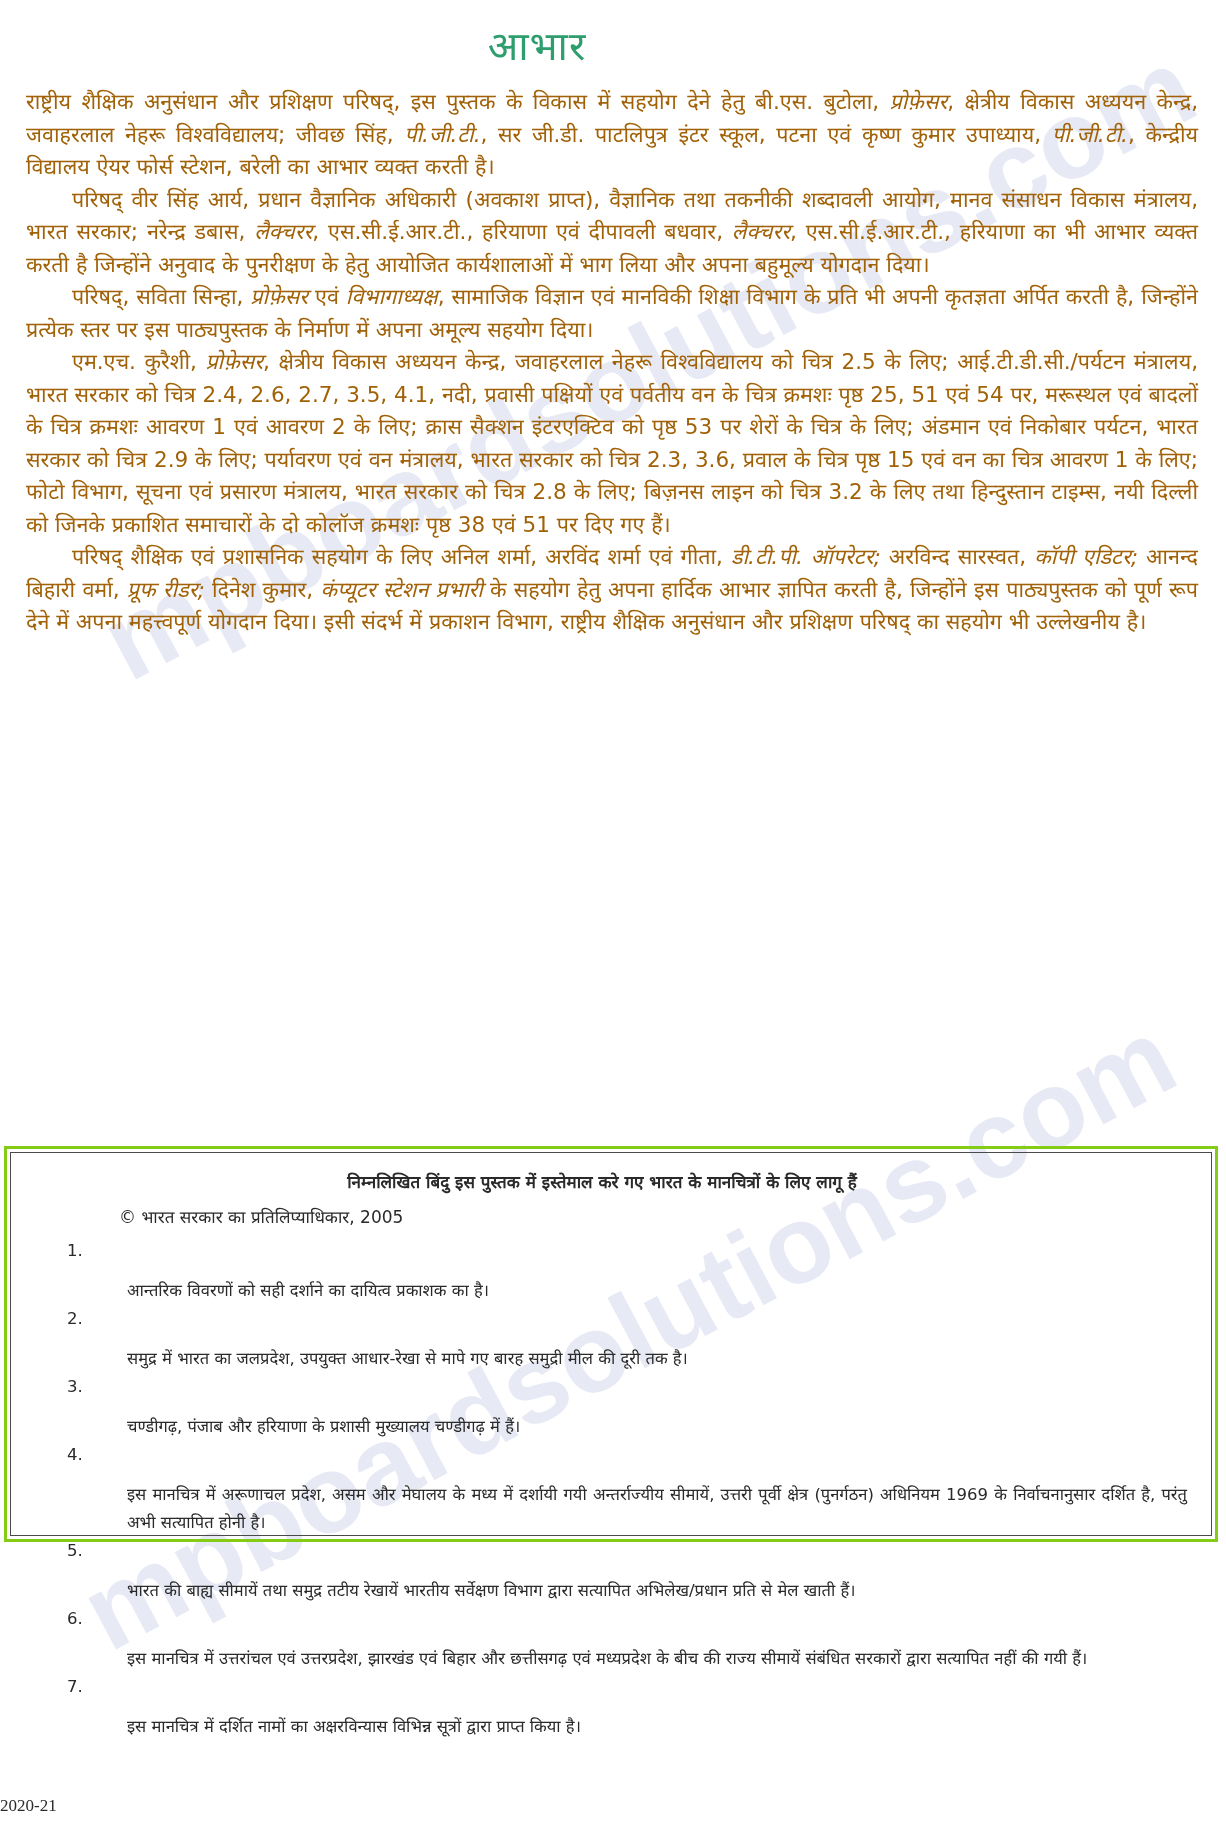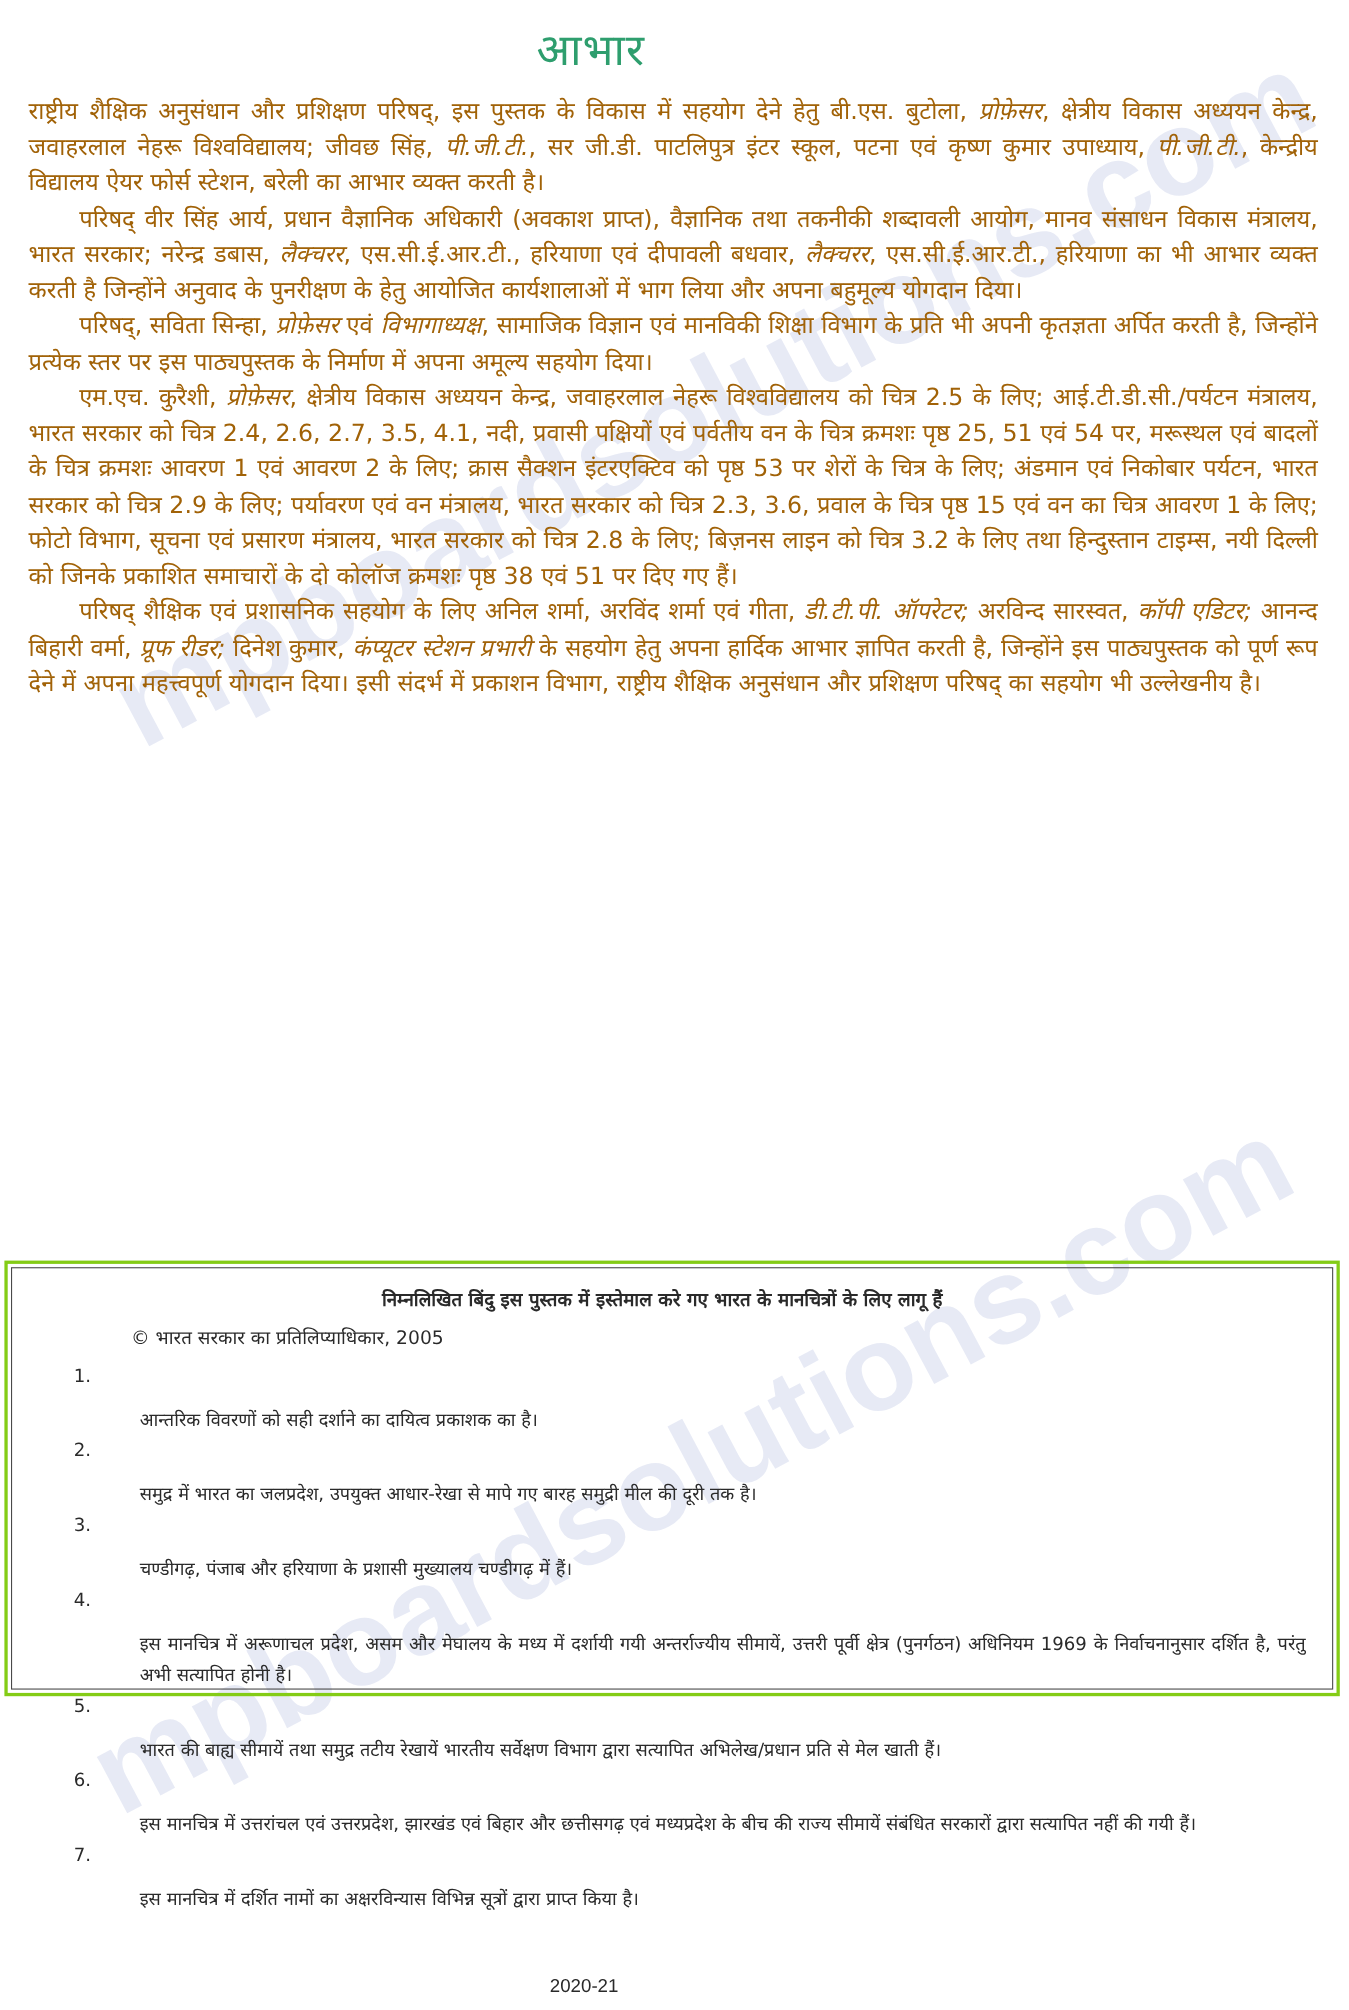--- a/index.html
+++ b/index.html
@@ -101,22 +101,22 @@
       flex: 1 1 auto;
       text-align: justify;
       padding-right: 6px;
       margin-top: 40px;
     }
     .footer-year {
       position: absolute;
       top: 1796px;
       left: 0;
       width: 1062px;
-      text-align: center;
-      font-family: Liberation Sans, sans-serif;
+      text-align: left;
+      font-family: Liberation Serif, serif;
       font-size: 17px;
       color: #2a2a2a;
     }
     .watermark {
       position: absolute;
       font-family: "Liberation Sans", sans-serif;
       font-weight: bold;
       color: rgba(120, 140, 200, 0.18);
       transform: rotate(-28deg);
       white-space: nowrap;

